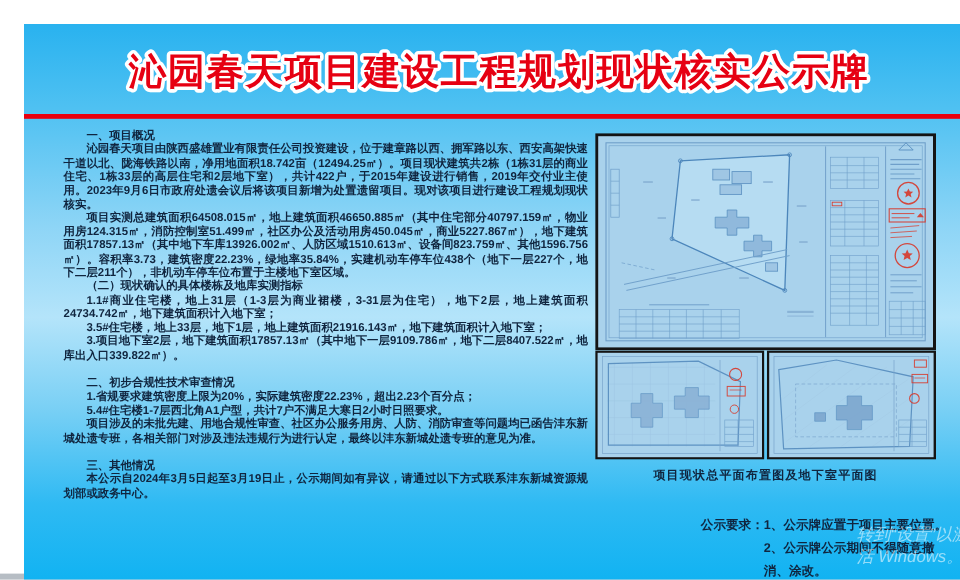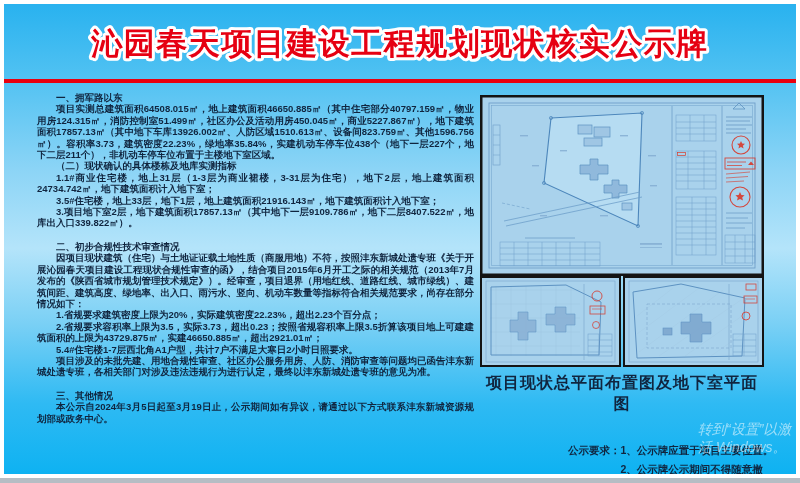--- a/index.html
+++ b/index.html
@@ -1,34 +1,34 @@
 <!DOCTYPE html>
 <html><head>
 <meta charset="utf-8">
 <style>
   * { margin:0; padding:0; box-sizing:border-box; }
   html,body { width:800px; height:483px; overflow:hidden; }
   body { background:#b6bdc4; font-family:"Liberation Sans","DejaVu Sans",sans-serif; }
   .page { position:relative; width:800px; height:483px; }
   .poster { position:absolute; top:0; left:0; width:800px; height:478px;
-            background:#ffffff; padding:4px; }
+            background:#ffffff; padding:20px; }
   .inner { position:relative; width:792px; height:470px; overflow:hidden;
            background:linear-gradient(180deg,#29b2ef 0%,#4fc1f2 15%,#8ed5f6 36%,
                       #b4e4fa 52%,#7ad0f5 68%,#2fbaf3 85%,#0eb2f2 100%); }
   .title-band { height:75px; display:flex; align-items:center; justify-content:center; }
   .red-divider { height:4px; background:#e8000e; }
   .content-row { display:flex; padding:9px 0 0 33px; }
   .text-col { width:437px; font-size:9.5px; line-height:11.4px; font-weight:bold;
               color:#10253f; text-align:justify; }
   .text-col .ind { text-indent:2em; }
   .mt12 { margin-top:12px; }
   .image-col { margin-left:6px; width:300px; padding-top:3px; }
   .draw-big svg, .draw-small svg { display:block; }
   .small-row { display:flex; gap:2px; }
-  .caption { width:284px; margin-top:6px; text-align:center; font-size:16px;
+  .caption { width:284px; margin-top:6px; text-align:center; font-size:10px;
              font-weight:bold; color:#10253f; letter-spacing:1px; }
   .notice-req { display:flex; margin-top:26px; margin-left:88px; font-size:10.5px;
                 font-weight:bold; color:#10253f; line-height:19px; }
   .notice-req .lbl { white-space:nowrap; }
   .watermark { position:absolute; left:694px; top:417px; color:rgba(255,255,255,0.55);
                pointer-events:none; z-index:5; line-height:1.25; }
   .watermark .w1 { font-size:15px; }
   .watermark .w2 { font-size:14px;font-style:italic; }
 </style>
 </head>
@@ -41,31 +41,30 @@
       <div class="title-band">
         <svg width="780" height="58">
           <text x="390" y="41" text-anchor="middle" font-size="31" font-weight="bold" letter-spacing="1.5" fill="#e60012" stroke="#ffffff" stroke-width="6" stroke-linejoin="round" paint-order="stroke">沁园春天项目建设工程规划现状核实公示牌</text>
         </svg>
       </div>
       <div class="red-divider"></div>
 
       <div class="content-row">
 
         <div class="text-col">
-          <div class="ind">一、拥军路以东</div>
+          <div class="ind">一、项目概况</div>
+          <div class="ind">沁园春天项目由陕西盛雄置业有限责任公司投资建设，位于建章路以西、拥军路以东、西安高架快速干道以北、陇海铁路以南，净用地面积18.742亩（12494.25㎡）。项目现状建筑共2栋（1栋31层的商业住宅、1栋33层的高层住宅和2层地下室），共计422户，于2015年建设进行销售，2019年交付业主使用。2023年9月6日市政府处遗会议后将该项目新增为处置遗留项目。现对该项目进行建设工程规划现状核实。</div>
           <div class="ind">项目实测总建筑面积64508.015㎡，地上建筑面积46650.885㎡（其中住宅部分40797.159㎡，物业用房124.315㎡，消防控制室51.499㎡，社区办公及活动用房450.045㎡，商业5227.867㎡），地下建筑面积17857.13㎡（其中地下车库13926.002㎡、人防区域1510.613㎡、设备间823.759㎡、其他1596.756㎡）。容积率3.73，建筑密度22.23%，绿地率35.84%，实建机动车停车位438个（地下一层227个，地下二层211个），非机动车停车位布置于主楼地下室区域。</div>
           <div class="ind">（二）现状确认的具体楼栋及地库实测指标</div>
           <div class="ind">1.1#商业住宅楼，地上31层（1-3层为商业裙楼，3-31层为住宅），地下2层，地上建筑面积24734.742㎡，地下建筑面积计入地下室；</div>
           <div class="ind">3.5#住宅楼，地上33层，地下1层，地上建筑面积21916.143㎡，地下建筑面积计入地下室；</div>
           <div class="ind">3.项目地下室2层，地下建筑面积17857.13㎡（其中地下一层9109.786㎡，地下二层8407.522㎡，地库出入口339.822㎡）。</div>
 
           <div class="ind mt12">二、初步合规性技术审查情况</div>
-          <div class="ind">因项目现状建筑（住宅）与土地证证载土地性质（商服用地）不符，按照沣东新城处遗专班《关于开展沁园春天项目建设工程现状合规性审查的函》，结合项目2015年6月开工之际的相关规范（2013年7月发布的《陕西省城市规划管理技术规定》）。经审查，项目退界（用地红线、道路红线、城市绿线）、建筑间距、建筑高度、绿地率、出入口、雨污水、竖向、机动车数量等指标符合相关规范要求，尚存在部分情况如下：</div>
           <div class="ind">1.省规要求建筑密度上限为20%，实际建筑密度22.23%，超出2.23个百分点；</div>
-          <div class="ind">2.省规要求容积率上限为3.5，实际3.73，超出0.23；按照省规容积率上限3.5折算该项目地上可建建筑面积的上限为43729.875㎡，实建46650.885㎡，超出2921.01㎡；</div>
           <div class="ind">5.4#住宅楼1-7层西北角A1户型，共计7户不满足大寒日2小时日照要求。</div>
 
           <div class="ind">项目涉及的未批先建、用地合规性审查、社区办公服务用房、人防、消防审查等问题均已函告沣东新城处遗专班，各相关部门对涉及违法违规行为进行认定，最终以沣东新城处遗专班的意见为准。</div>
           <div class="ind mt12">三、其他情况</div>
           <div class="ind">本公示自2024年3月5日起至3月19日止，公示期间如有异议，请通过以下方式联系沣东新城资源规划部或政务中心。</div>
 
         </div>
 
         <div class="image-col">
 

